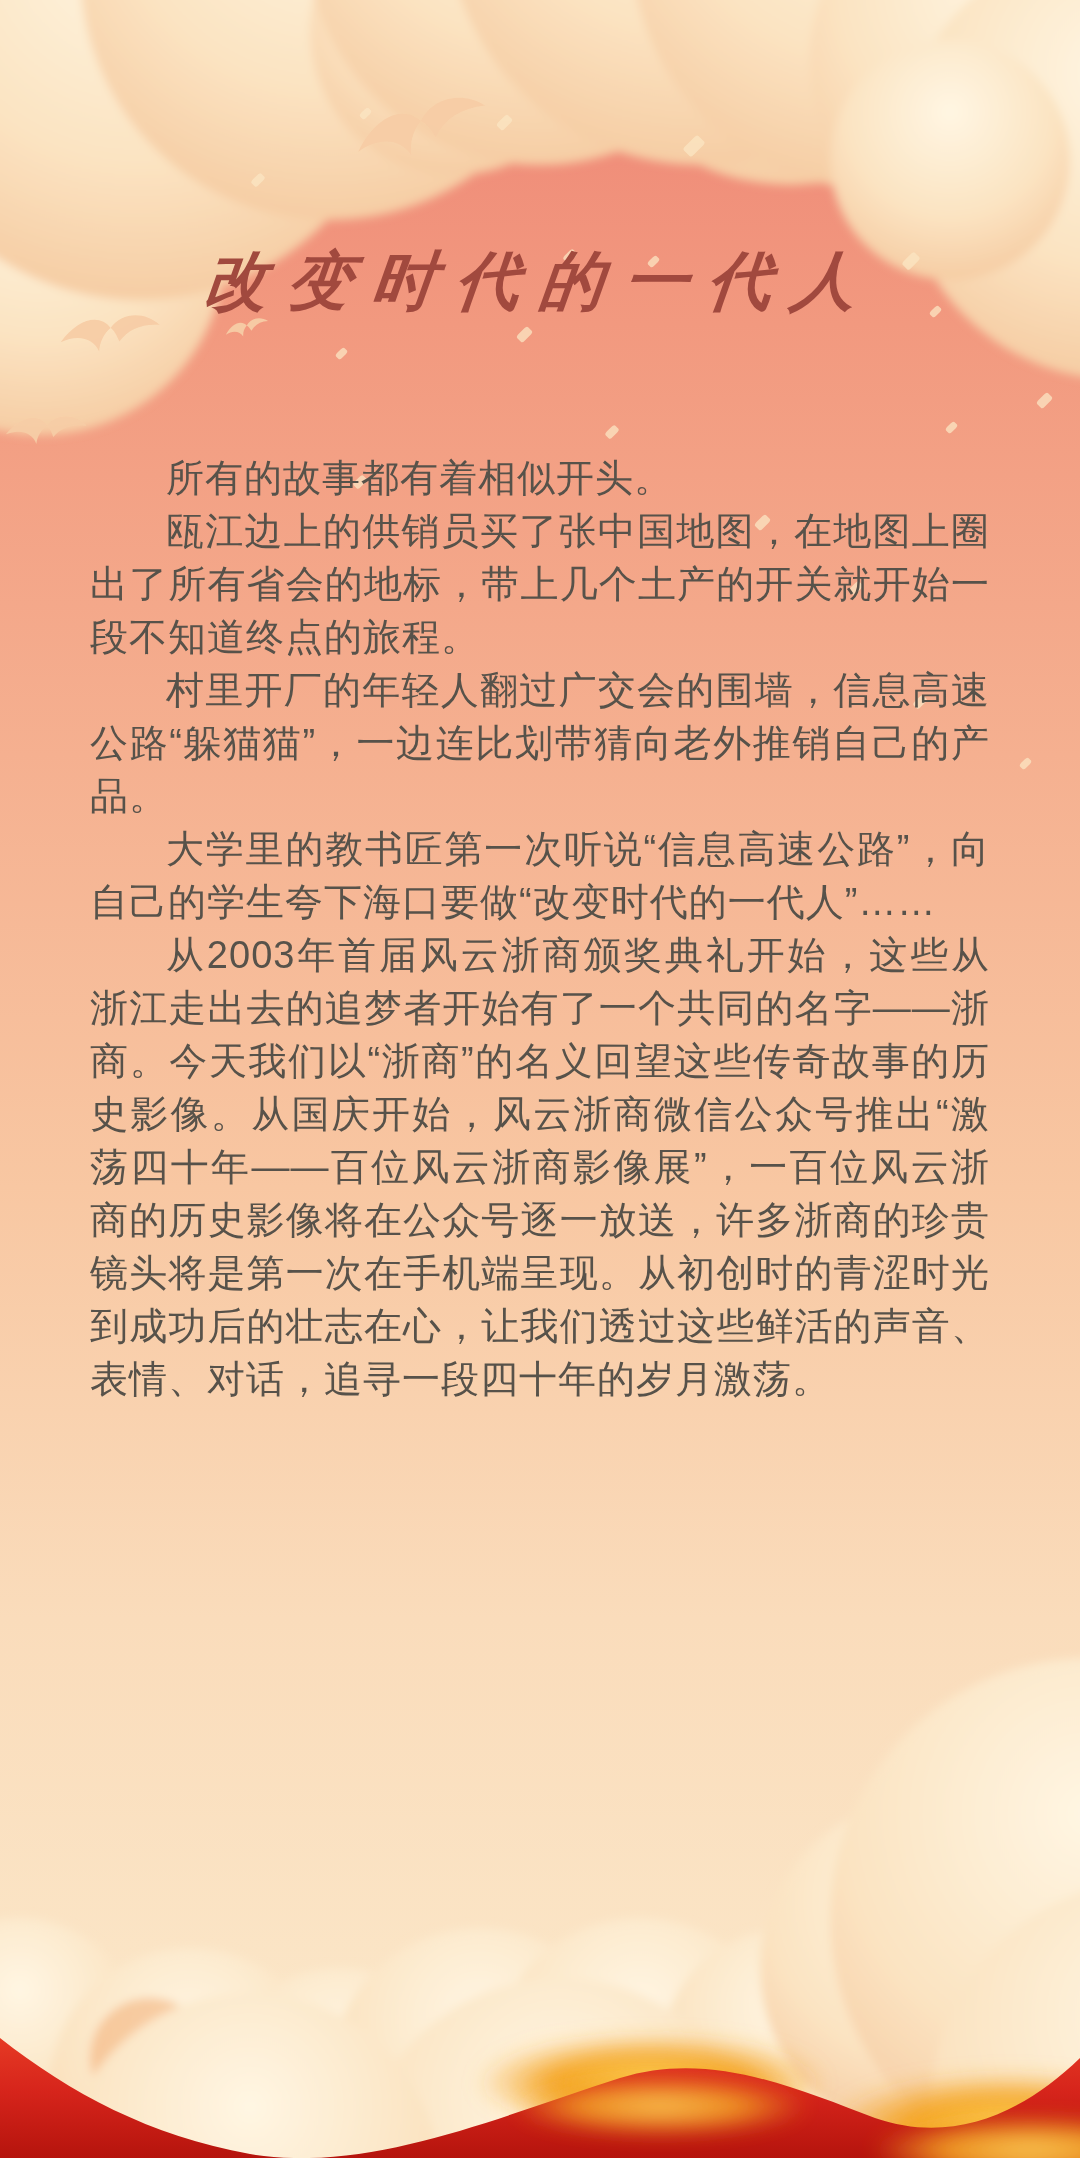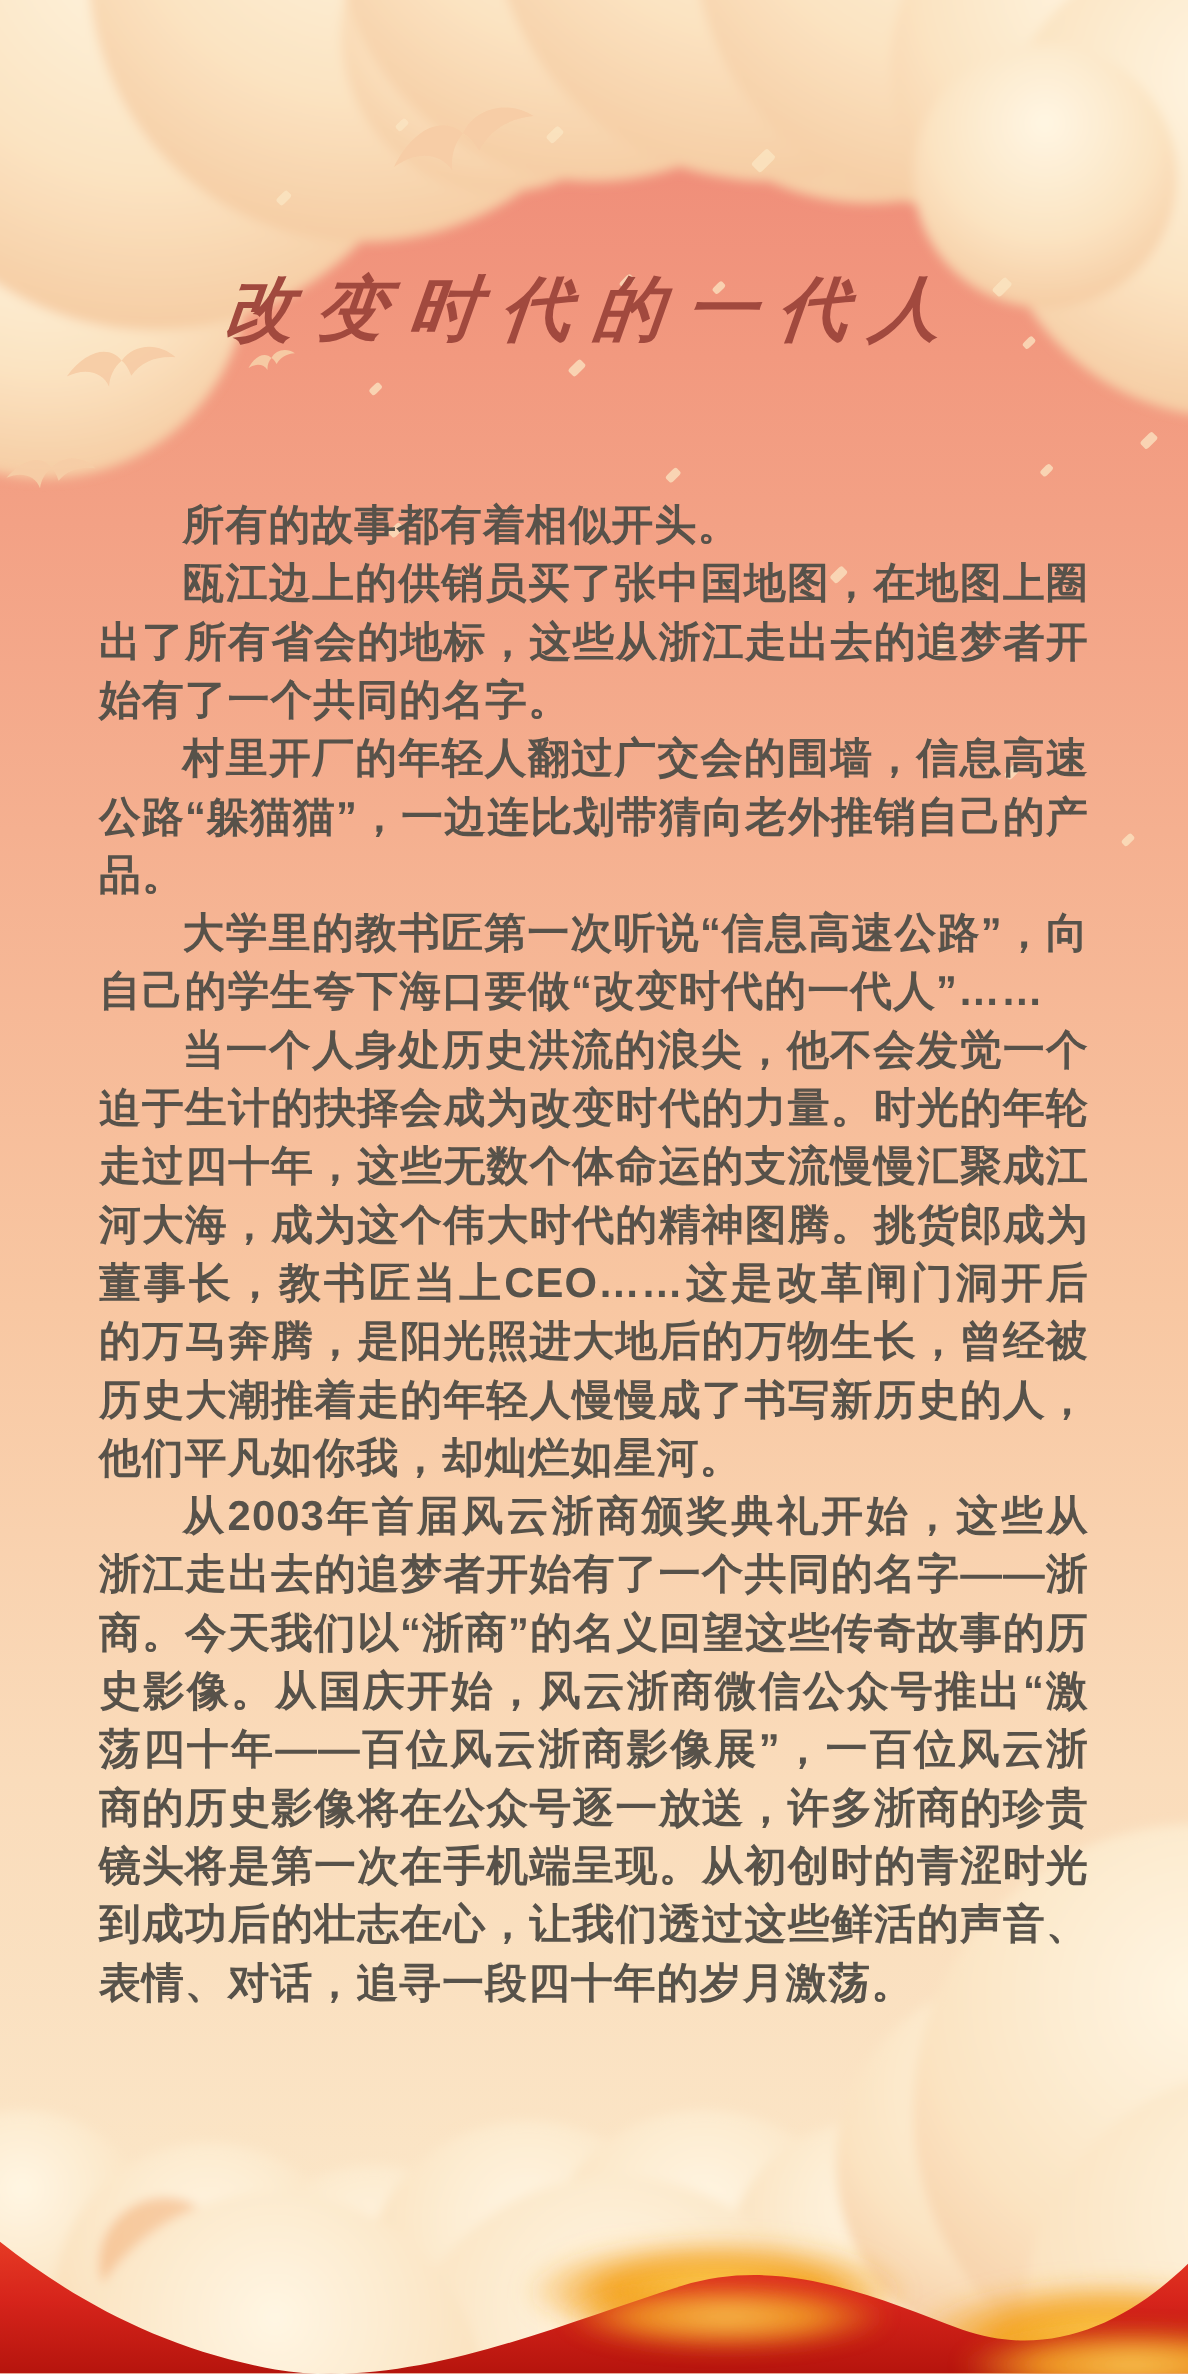--- a/index.html
+++ b/index.html
@@ -46,21 +46,21 @@
   }
   .article{
     position:absolute;z-index:3;
     top:452px;left:90px;width:900px;
     font-size:38px;
     line-height:53px;
     letter-spacing:1px;
     text-align:justify;
     color:var(--body-text,#57524a);
   }
-  .article p{margin:0;text-indent:2em;font-weight:bold;}
+  .article p{margin:0;text-indent:2em;}
 </style>
 </head>
 <body>
 
 <div class="poster">
 
   <svg class="top-clouds" viewBox="0 0 1080 450" preserveAspectRatio="none">
     <defs>
       <radialGradient id="cloudGrad" cx="50%" cy="30%" r="80%">
         <stop offset="0" style="stop-color:var(--cloud-highlight,#fff6e3)"></stop>
@@ -116,24 +116,23 @@
   <span class="sparkle" style="left:650px;top:258px;width:7px;height:7px;"></span>
   <span class="sparkle" style="left:338px;top:350px;width:7px;height:7px;"></span>
   <span class="sparkle" style="left:356px;top:478px;width:8px;height:8px;"></span>
   <span class="sparkle" style="left:916px;top:698px;width:8px;height:8px;"></span>
   <span class="sparkle" style="left:1022px;top:760px;width:7px;height:7px;"></span>
 
   <h1 class="title">改变时代的一代人</h1>
 
   <div class="article">
     <p>所有的故事都有着相似开头。</p>
-    <p>瓯江边上的供销员买了张中国地图，在地图上圈出了所有省会的地标，这些从浙江走出去的追梦者开始有了一个共同的名字。</p>
+    <p>瓯江边上的供销员买了张中国地图，在地图上圈出了所有省会的地标，带上几个土产的开关就开始一段不知道终点的旅程。</p>
     <p>村里开厂的年轻人翻过广交会的围墙，信息高速公路“躲猫猫”，一边连比划带猜向老外推销自己的产品。</p>
     <p>大学里的教书匠第一次听说“信息高速公路”，向自己的学生夸下海口要做“改变时代的一代人”……</p>
-    <p>当一个人身处历史洪流的浪尖，他不会发觉一个迫于生计的抉择会成为改变时代的力量。时光的年轮走过四十年，这些无数个体命运的支流慢慢汇聚成江河大海，成为这个伟大时代的精神图腾。挑货郎成为董事长，教书匠当上CEO……这是改革闸门洞开后的万马奔腾，是阳光照进大地后的万物生长，曾经被历史大潮推着走的年轻人慢慢成了书写新历史的人，他们平凡如你我，却灿烂如星河。</p>
     <p>从2003年首届风云浙商颁奖典礼开始，这些从浙江走出去的追梦者开始有了一个共同的名字——浙商。今天我们以“浙商”的名义回望这些传奇故事的历史影像。从国庆开始，风云浙商微信公众号推出“激荡四十年——百位风云浙商影像展”，一百位风云浙商的历史影像将在公众号逐一放送，许多浙商的珍贵镜头将是第一次在手机端呈现。从初创时的青涩时光到成功后的壮志在心，让我们透过这些鲜活的声音、表情、对话，追寻一段四十年的岁月激荡。</p>
   </div>
 
   <svg class="bottom-decor" viewBox="0 0 1080 520" preserveAspectRatio="none">
     <defs>
       <radialGradient id="cloudGradB" cx="50%" cy="30%" r="80%">
         <stop offset="0" style="stop-color:var(--cloud-highlight,#fff6e3)"></stop>
         <stop offset="0.6" style="stop-color:var(--cloud-cream,#fbe3c1)"></stop>
         <stop offset="1" style="stop-color:var(--cloud-shadow,#f4c498)"></stop>
       </radialGradient>

